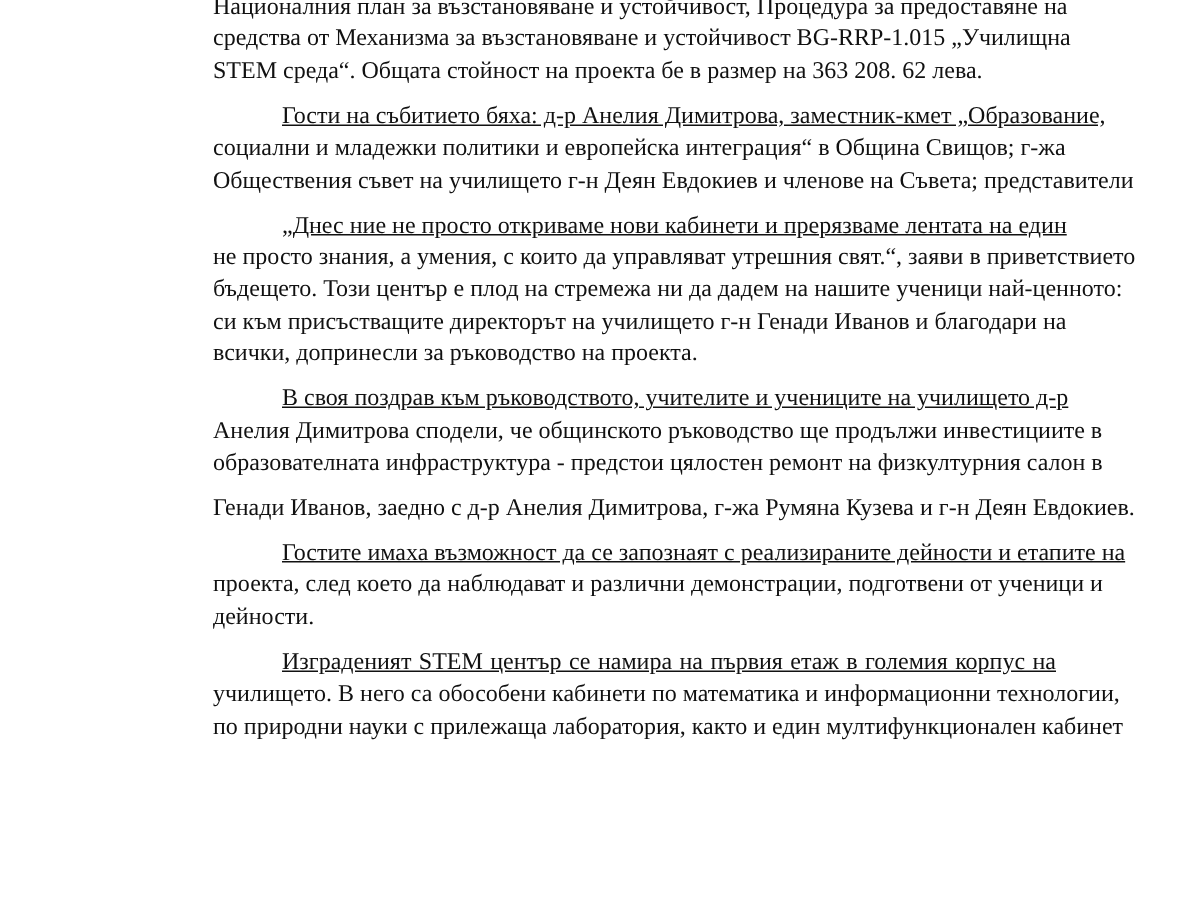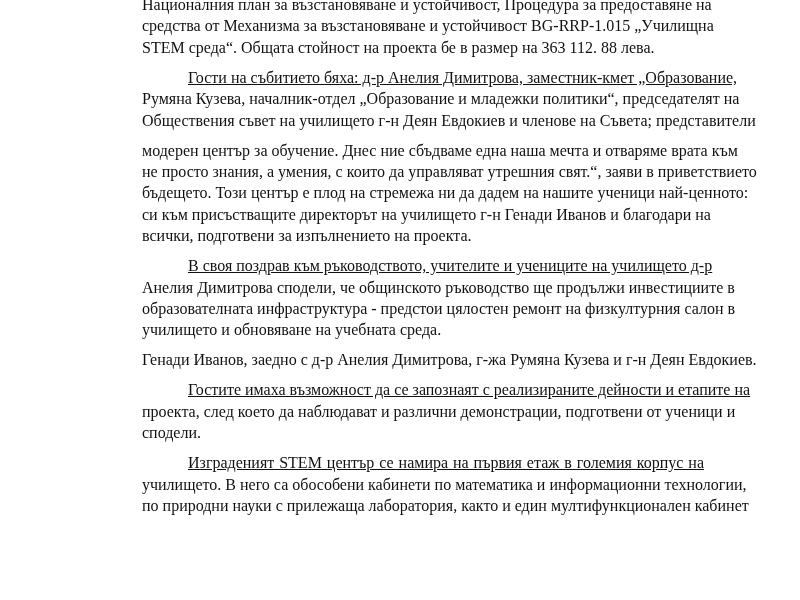--- a/index.html
+++ b/index.html
@@ -43,52 +43,51 @@
     }
   </style>
 </head>
 <body>
 
 <div class="page">
 
   <div class="para">
     <span class="line">Националния план за възстановяване и устойчивост, Процедура за предоставяне на</span>
     <span class="line">средства от Механизма за възстановяване и устойчивост BG-RRP-1.015 „Училищна</span>
-    <span class="line last">STEM среда“. Общата стойност на проекта бе в размер на 363 112. 88 лева.</span>
+    <span class="line last">STEM среда“. Общата стойност на проекта бе в размер на 363 208. 62 лева.</span>
   </div>
 
   <div class="para">
     <span class="line first">Гости на събитието бяха: д-р Анелия Димитрова, заместник-кмет „Образование,</span>
-    <span class="line">Румяна Кузева, началник-отдел „Образование и младежки политики“, председателят на</span>
+    <span class="line">социални и младежки политики и европейска интеграция“ в Община Свищов; г-жа</span>
     <span class="line">Обществения съвет на училището г-н Деян Евдокиев и членове на Съвета; представители</span>
   </div>
 
   <div class="para">
-    <span class="line">модерен център за обучение. Днес ние сбъдваме една наша мечта и отваряме врата към</span>
+    <span class="line first">„Днес ние не просто откриваме нови кабинети и прерязваме лентата на един</span>
     <span class="line">не просто знания, а умения, с които да управляват утрешния свят.“, заяви в приветствието</span>
     <span class="line">бъдещето. Този център е плод на стремежа ни да дадем на нашите ученици най-ценното:</span>
     <span class="line">си към присъстващите директорът на училището г-н Генади Иванов и благодари на</span>
-    <span class="line last">всички, подготвени за изпълнението на проекта.</span>
+    <span class="line last">всички, допринесли за ръководство на проекта.</span>
   </div>
 
   <div class="para">
     <span class="line first">В своя поздрав към ръководството, учителите и учениците на училището д-р</span>
     <span class="line">Анелия Димитрова сподели, че общинското ръководство ще продължи инвестициите в</span>
     <span class="line">образователната инфраструктура - предстои цялостен ремонт на физкултурния салон в</span>
-    <span class="line last">училището и обновяване на учебната среда.</span>
   </div>
 
   <div class="para">
     <span class="line last">Генади Иванов, заедно с д-р Анелия Димитрова, г-жа Румяна Кузева и г-н Деян Евдокиев.</span>
   </div>
 
   <div class="para">
     <span class="line first">Гостите имаха възможност да се запознаят с реализираните дейности и етапите на</span>
     <span class="line">проекта, след което да наблюдават и различни демонстрации, подготвени от ученици и</span>
-    <span class="line last">сподели.</span>
+    <span class="line last">дейности.</span>
   </div>
 
   <div class="para">
     <span class="line first">Изграденият STEM център се намира на първия етаж в големия корпус на</span>
     <span class="line">училището. В него са обособени кабинети по математика и информационни технологии,</span>
     <span class="line">по природни науки с прилежаща лаборатория, както и един мултифункционален кабинет</span>
   </div>
 
 </div>
 

